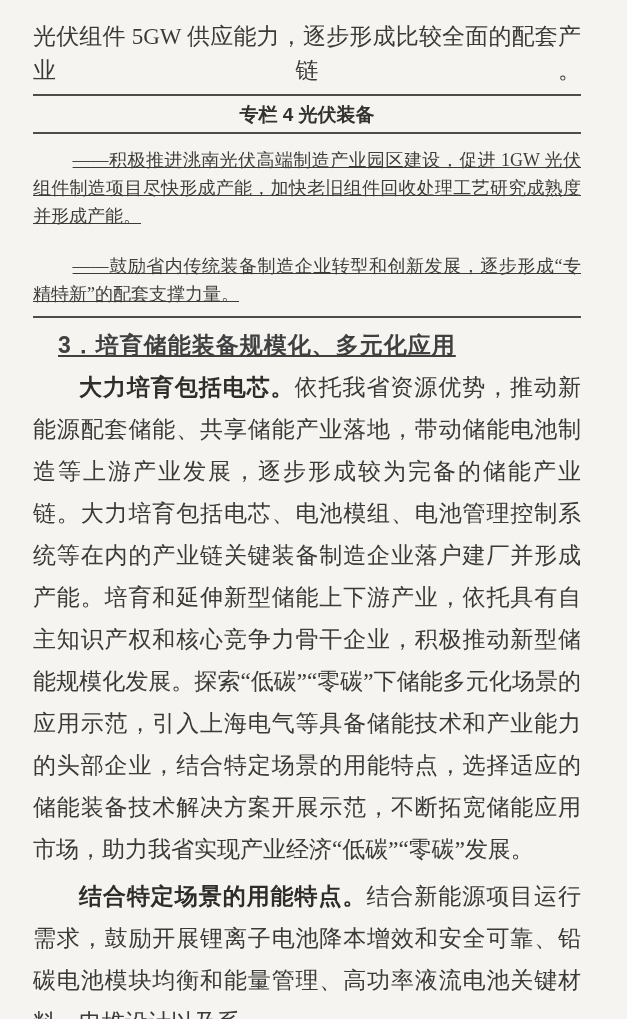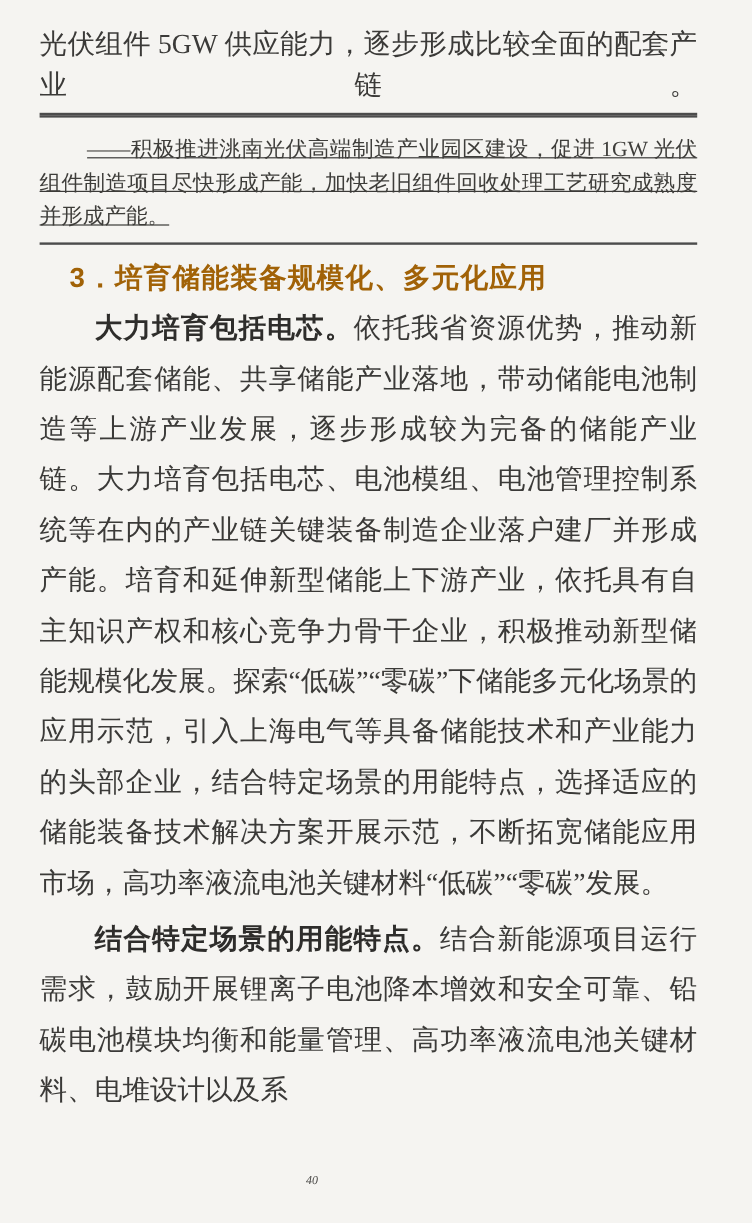--- a/index.html
+++ b/index.html
@@ -56,22 +56,23 @@
     color: #3e3d3a;
   }
   .box-bullet:last-child { margin-bottom: 6px; }
   .section-heading {
     margin: 10px 0 0 0;
     padding-left: 25px;
     font-family: "Liberation Sans", "DejaVu Sans", sans-serif;
     font-weight: 700;
     font-size: 23px;
     line-height: 34px;
-    color: #a16207;
+    color: #404040;
     letter-spacing: 1px;
+    text-decoration: underline;
   }
   .body-para {
     margin: 4px 0 0 0;
     font-size: 23px;
     line-height: 42px;
     text-align: justify;
     text-indent: 2em;
   }
   .body-para .lead {
     font-family: "Liberation Sans", "DejaVu Sans", sans-serif;
@@ -92,31 +93,33 @@
 </head>
 <body>
 
 <div class="page">
 
   <p class="continuation">光伏组件 5GW 供应能力，逐步形成比较全面的配套产业链。</p>
 
   <hr class="rule rule-top">
 
   <div class="box">
+    <div class="box-title">专栏 4 光伏装备</div>
 
     <hr class="rule rule-mid">
 
     <div class="box-body">
       <p class="box-bullet">——积极推进洮南光伏高端制造产业园区建设，促进 1GW 光伏组件制造项目尽快形成产能，加快老旧组件回收处理工艺研究成熟度并形成产能。</p>
+      <p class="box-bullet">——鼓励省内传统装备制造企业转型和创新发展，逐步形成“专精特新”的配套支撑力量。</p>
     </div>
 
     <hr class="rule rule-bottom">
   </div>
 
   <h3 class="section-heading">3．培育储能装备规模化、多元化应用</h3>
 
-  <p class="body-para"><span class="lead">大力培育包括电芯。</span><span>依托我省资源优势，推动新能源配套储能、共享储能产业落地，带动储能电池制造等上游产业发展，逐步形成较为完备的储能产业链。大力培育包括电芯、电池模组、电池管理控制系统等在内的产业链关键装备制造企业落户建厂并形成产能。培育和延伸新型储能上下游产业，依托具有自主知识产权和核心竞争力骨干企业，积极推动新型储能规模化发展。探索“低碳”“零碳”下储能多元化场景的应用示范，引入上海电气等具备储能技术和产业能力的头部企业，结合特定场景的用能特点，选择适应的储能装备技术解决方案开展示范，不断拓宽储能应用市场，高功率液流电池关键材料“低碳”“零碳”发展。</span></p>
+  <p class="body-para"><span class="lead">大力培育包括电芯。</span><span>依托我省资源优势，推动新能源配套储能、共享储能产业落地，带动储能电池制造等上游产业发展，逐步形成较为完备的储能产业链。大力培育包括电芯、电池模组、电池管理控制系统等在内的产业链关键装备制造企业落户建厂并形成产能。培育和延伸新型储能上下游产业，依托具有自主知识产权和核心竞争力骨干企业，积极推动新型储能规模化发展。探索“低碳”“零碳”下储能多元化场景的应用示范，引入上海电气等具备储能技术和产业能力的头部企业，结合特定场景的用能特点，选择适应的储能装备技术解决方案开展示范，不断拓宽储能应用市场，助力我省实现产业经济“低碳”“零碳”发展。</span></p>
 
   <p class="body-para"><span class="lead">结合特定场景的用能特点。</span><span>结合新能源项目运行需求，鼓励开展锂离子电池降本增效和安全可靠、铅碳电池模块均衡和能量管理、高功率液流电池关键材料、电堆设计以及系</span></p>
 
   <div class="page-number">40</div>
 
 </div>
 
 </body></html>

